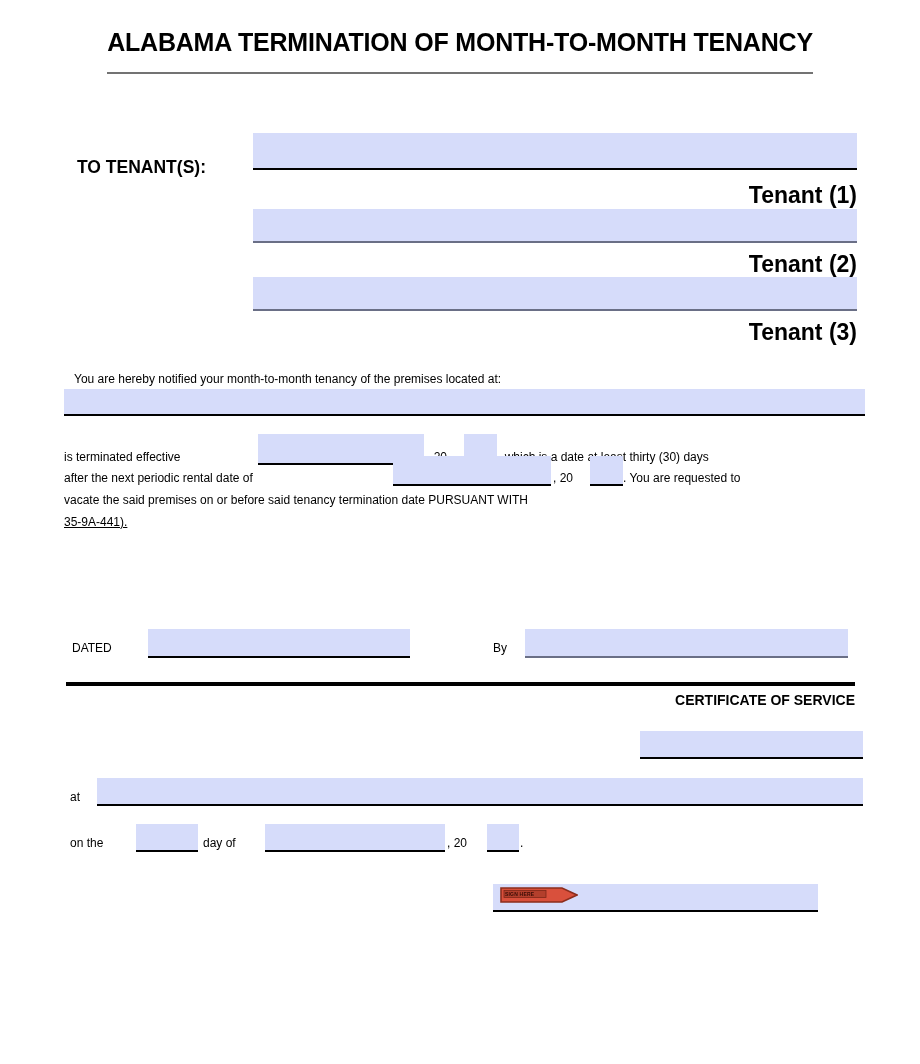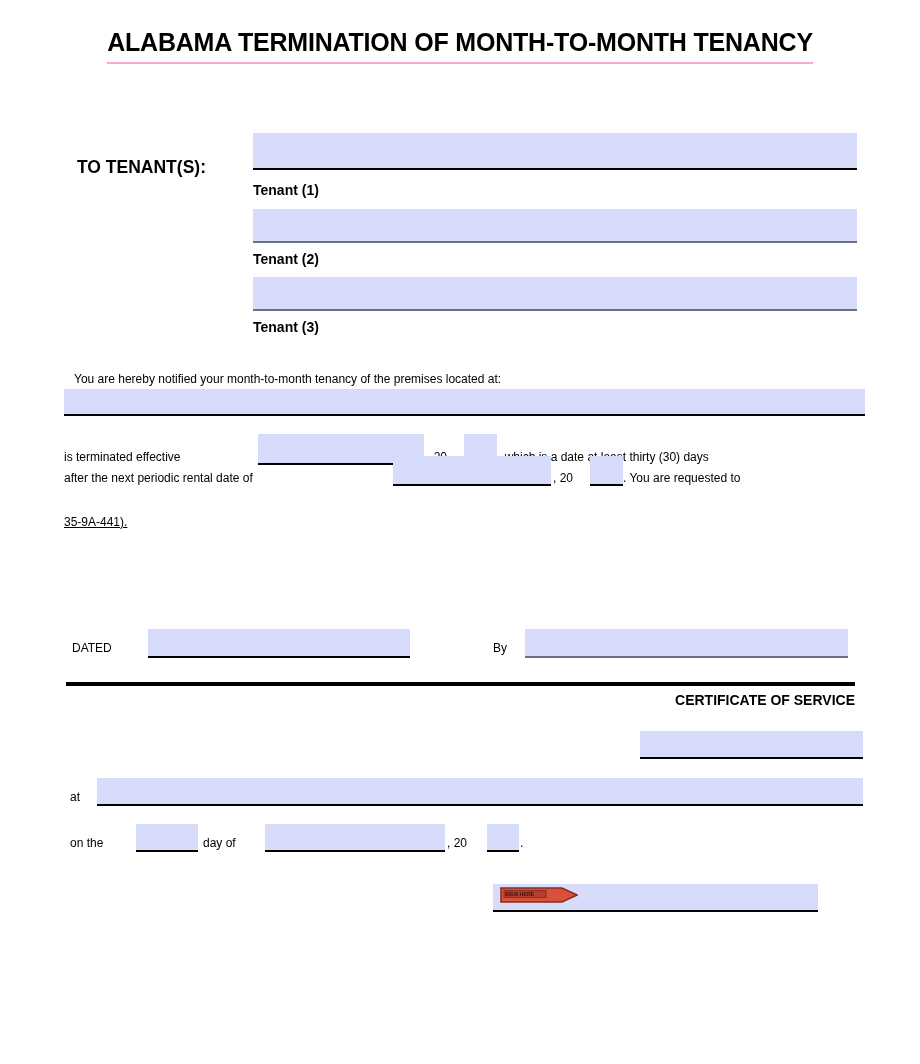--- a/index.html
+++ b/index.html
@@ -25,22 +25,22 @@
     left: 0;
     top: 28px;
     width: 920px;
     text-align: center;
     font-size: 25px;
     font-weight: bold;
     letter-spacing: -0.2px;
     white-space: nowrap;
   }
   .doc-title span {
-    border-bottom: 2px solid #f9a8d4;
-    padding-bottom: 6px;
+    border-bottom: 2px solid #737373;
+    padding-bottom: 16px;
   }
 
   
   .field {
     position: absolute;
     background: #d6dcfa;
     box-sizing: border-box;
   }
   .field.ul-black { border-bottom: 2px solid #000000; }
   .field.ul-gray  { border-bottom: 2px solid #6a6f86; }
@@ -58,22 +58,22 @@
     left: 77px;
     top: 157px;
     font-size: 17.5px;
     font-weight: bold;
     white-space: nowrap;
   }
   .tenant-caption {
     position: absolute;
     width: 604px;
     left: 253px;
-    text-align: left;
-    font-size: 14px;
+    text-align: right;
+    font-size: 23px;
     font-weight: bold;
     white-space: nowrap;
   }
 
   
   .para {
     position: absolute;
     font-size: 17.5px;
     line-height: 21.5px;
   }
@@ -155,20 +155,21 @@
   <div class="txt" style="left:427px; top:447px;">, 20</div>
   <div class="field ul-black" style="left:464px; top:434px; width:33px; height:31px;"></div>
   <div class="txt" style="left:498px; top:447px;">, which is a date at least thirty (30) days</div>
 
   <div class="txt" style="left:64px; top:468px;">after the next periodic rental date of</div>
   <div class="field ul-black" style="left:393px; top:456px; width:158px; height:30px;"></div>
   <div class="txt" style="left:553px; top:468px;">, 20</div>
   <div class="field ul-black" style="left:590px; top:456px; width:33px; height:30px;"></div>
   <div class="txt" style="left:623px; top:468px;">.  You are requested to</div>
 
+  <div class="txt" style="left:64px; top:490px;">vacate the said premises on or before said tenancy termination date PURSUANT WITH</div>
   <div class="txt" style="left:64px; top:512px;text-decoration:underline;">35-9A-441).</div>
 
 
   <div class="txt" style="left:72px; top:638px;">DATED</div>
   <div class="field ul-black" style="left:148px; top:629px; width:262px; height:29px;"></div>
 
   <div class="txt" style="left:493px; top:638px;">By</div>
   <div class="field ul-gray" style="left:525px; top:629px; width:323px; height:29px;"></div>
 
   <div class="divider"></div>

